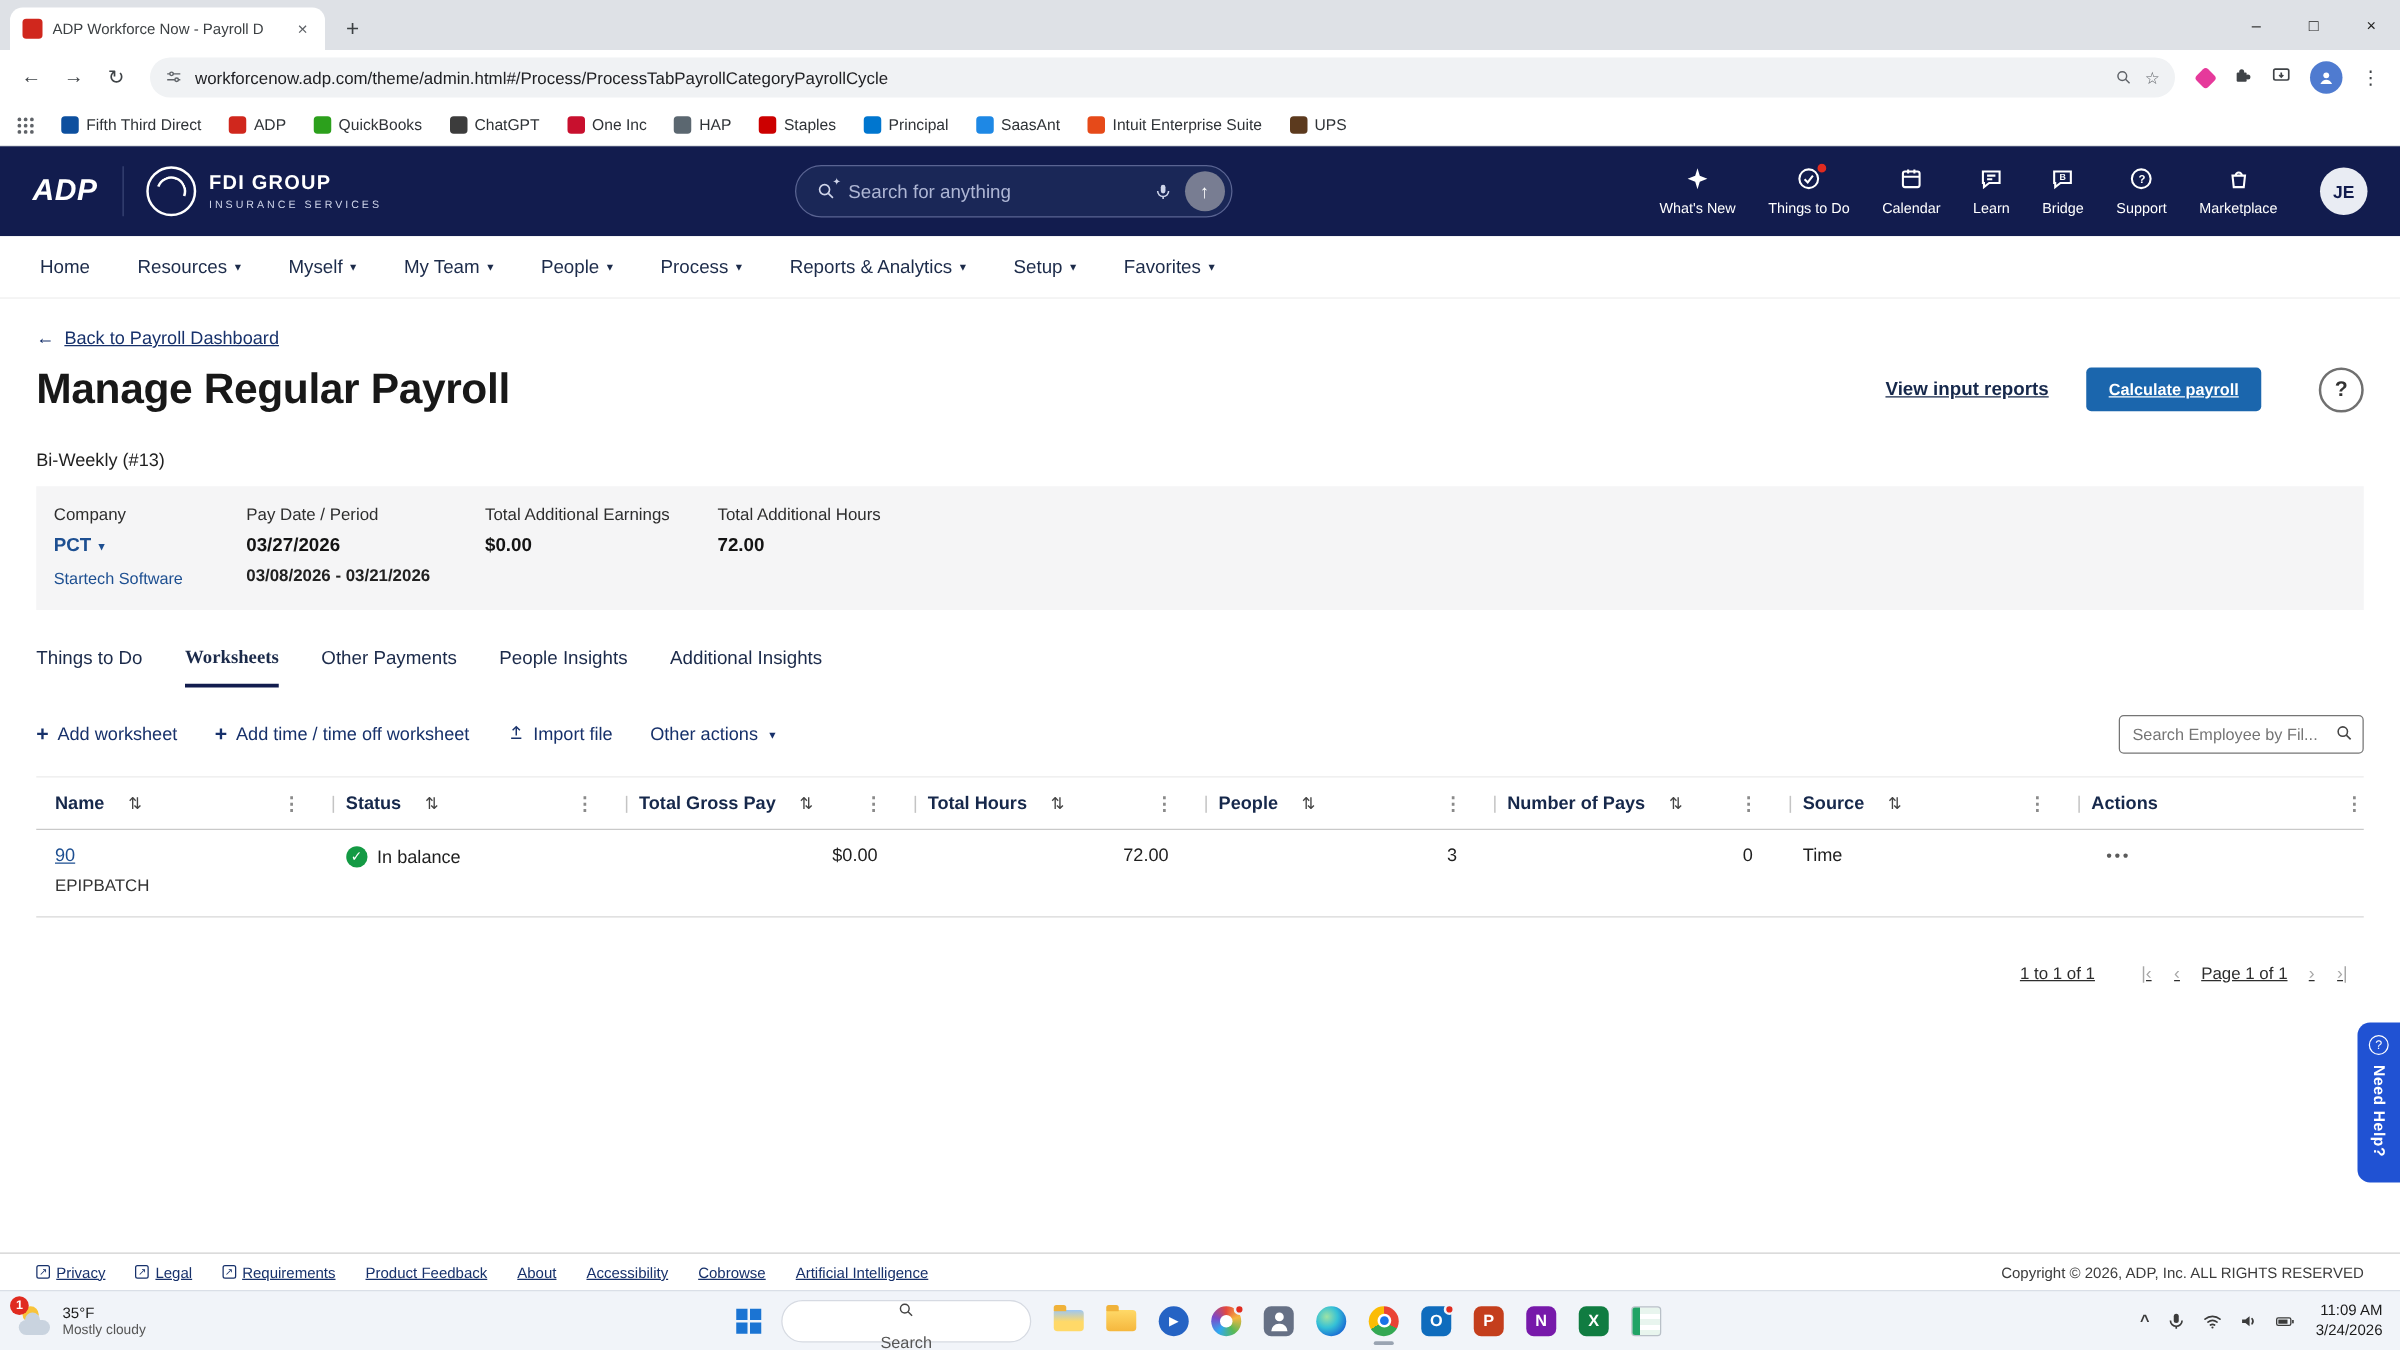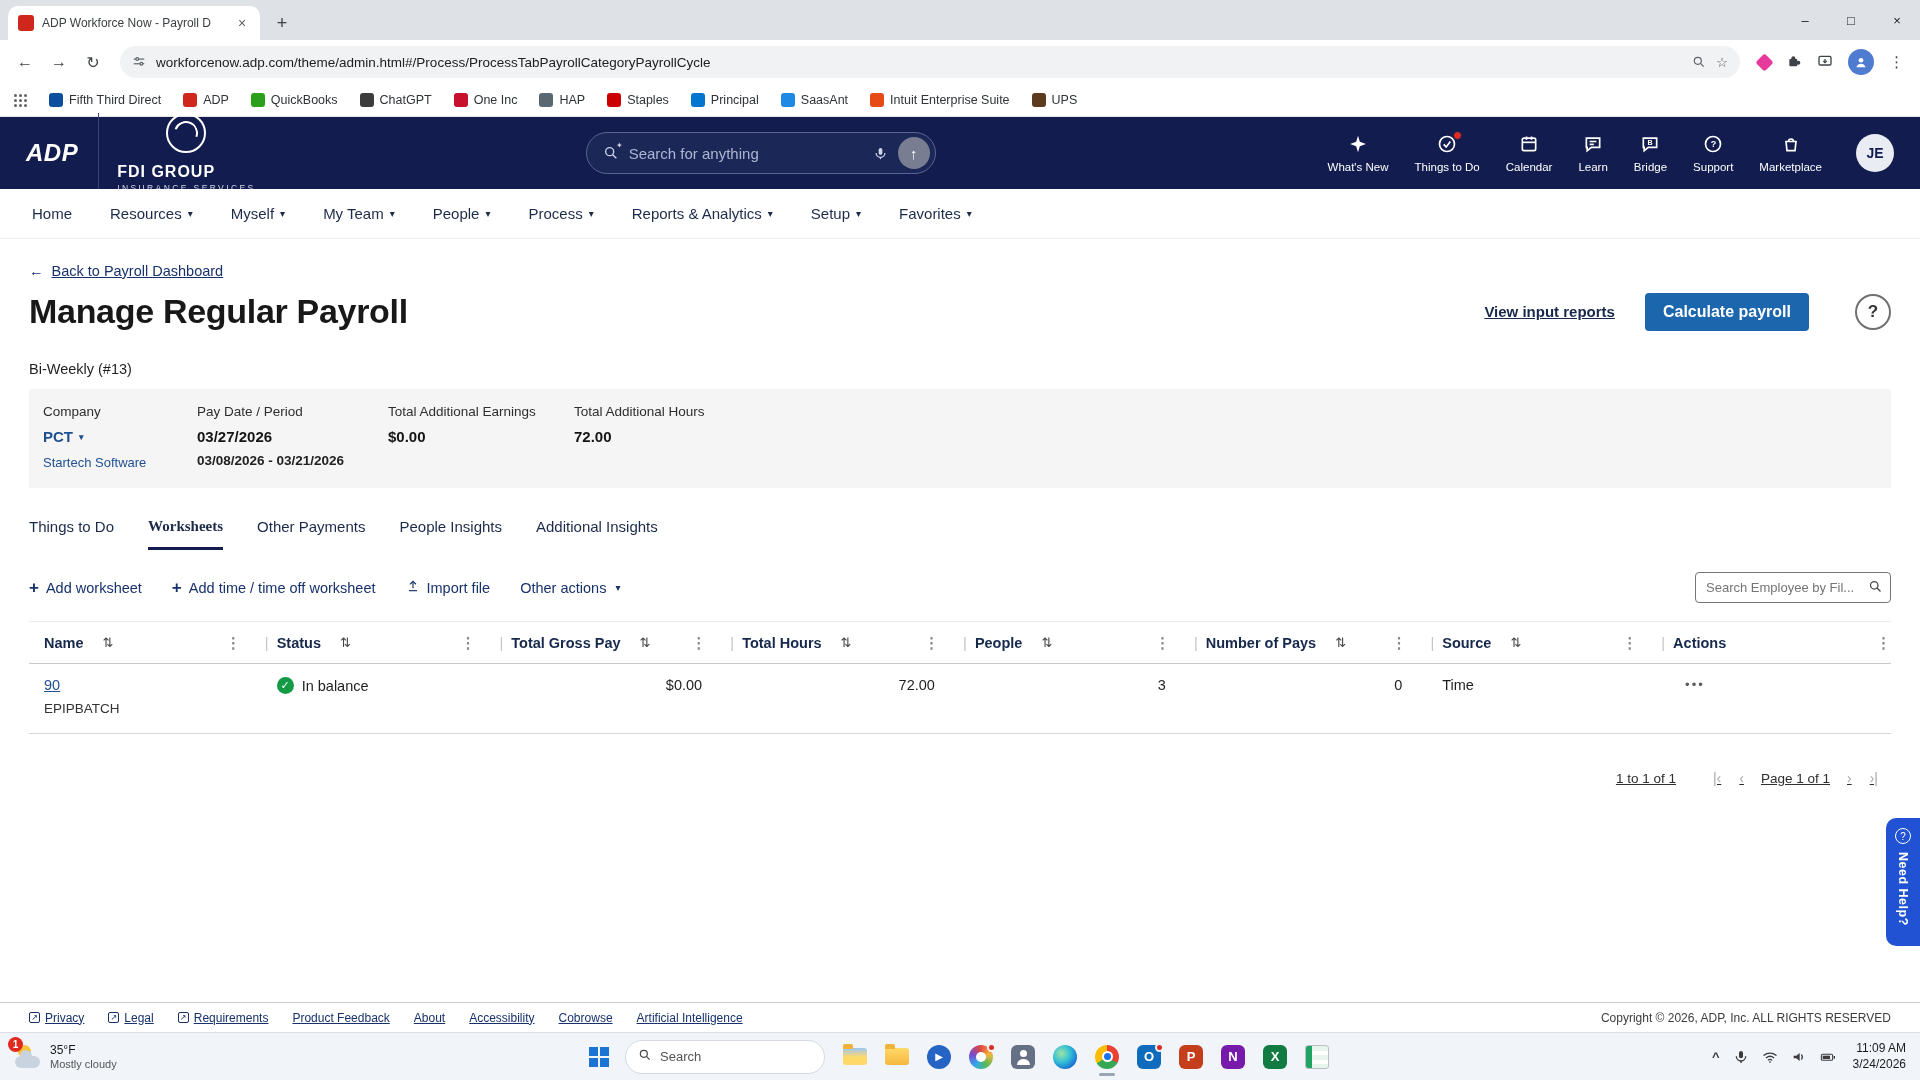--- a/index.html
+++ b/index.html
@@ -28,21 +28,21 @@
 
   .bookmarks { height:33px; background:#fff; border-bottom:1px solid #e4e6e8; display:flex; align-items:center; padding:0 14px; gap:22px; font-size:12.5px; color:#2f3337; flex:0 0 auto; }
   .grid9 { display:grid; grid-template-columns:repeat(3,3px); grid-template-rows:repeat(3,3px); gap:2px; }
   .grid9 i { background:#5f6368; border-radius:50%; }
   .bm { display:flex; align-items:center; gap:6px; cursor:pointer; white-space:nowrap; }
   .bm-ic { width:14px; height:14px; border-radius:3px; }
 
   
   .adp-header { height:72px; background:#121c4e; display:flex; align-items:center; padding:0 26px; flex:0 0 auto; }
   .adp-logo { color:#fff; font-size:24px; font-weight:800; font-style:italic; letter-spacing:.5px; }
-  .fdi { display:flex; align-items:center; gap:10px; margin-left:20px; padding-left:18px; border-left:1px solid #3a4576;flex-direction:column; }
+  .fdi { display:flex; align-items:center; gap:10px; margin-left:20px; padding-left:18px; border-left:1px solid #3a4576; }
   .fdi-emblem { width:40px; height:40px; border-radius:50%; border:2.5px solid #fff; position:relative; flex:0 0 40px; }
   .fdi-emblem::after { content:""; position:absolute; inset:6px; border-radius:50%; border:2px solid #fff; border-left-color:transparent; border-bottom-color:transparent; transform:rotate(-25deg); }
   .fdi-name { color:#fff; font-weight:700; font-size:16px; letter-spacing:1px; }
   .fdi-sub { color:#cfd5ea; font-size:8.5px; letter-spacing:2.4px; margin-top:2px; }
 
   .hdr-search { margin-left:330px; width:350px; height:42px; border:1px solid #5a6492; border-radius:21px; background:#1a2757; display:flex; align-items:center; padding:0 5px 0 16px; gap:10px; }
   .hdr-search .ph { color:#aeb6d4; font-size:15px; flex:1; }
   .hs-ic { color:#cfd5ea; display:flex; position:relative; }
   .hs-spark { position:absolute; top:-4px; right:-4px; font-size:8px; color:#cfd5ea; }
   .sendbtn { width:32px; height:32px; border-radius:50%; background:#787d92; color:#fff; display:flex; align-items:center; justify-content:center; font-size:15px; cursor:pointer; }
@@ -62,21 +62,21 @@
   .page-wrap { flex:1; display:flex; flex-direction:column; background:#fff; min-height:0; }
   .main { flex:1; padding:0 29px; min-height:0; }
 
   .back { margin-top:24px; display:inline-flex; gap:8px; align-items:center; color:#17316b; font-size:14.5px; cursor:pointer; }
   .back .txt { text-decoration:underline; }
 
   .title-row { display:flex; align-items:center; margin-top:12px; }
   h1 { font-size:34px; font-weight:700; color:#181818; letter-spacing:-0.3px; }
   .title-actions { margin-left:auto; display:flex; align-items:center; gap:30px; }
   .view-reports { font-size:15px; font-weight:700; color:#16284b; text-decoration:underline; cursor:pointer; }
-  .calc-btn { color:#fff; font-weight:700; font-size:16px; padding:10px 18px; border-radius:4px; border:none; font-family:inherit; cursor:pointer; }
+  .calc-btn { color:#fff; font-weight:700; font-size:13px; padding:10px 18px; border-radius:4px; border:none; font-family:inherit; cursor:pointer;text-decoration:underline; }
   .help-btn { width:36px; height:36px; border-radius:50%; border:2px solid #707070; color:#333; font-weight:700; font-size:17px; display:flex; align-items:center; justify-content:center; margin-left:16px; background:#fff; cursor:pointer; }
 
   .freq { margin-top:30px; font-size:14.5px; color:#1f1f1f; }
 
   .summary { margin-top:12px; background:#f5f5f6; display:flex; padding:15px 0 18px; }
   .sum-col { padding-left:14px; }
   .sc1 { width:154px; } .sc2 { width:191px; } .sc3 { width:186px; }
   .sum-label { font-size:13.5px; color:#2e2e2e; }
   .sum-value { margin-top:9px; font-weight:700; font-size:15px; color:#141414; }
   .pct { color:#1d4f91; display:inline-flex; gap:6px; align-items:center; cursor:pointer; }
@@ -141,21 +141,21 @@
   .sun { position:absolute; top:2px; left:4px; width:13px; height:13px; border-radius:50%; background:#f8c33a; }
   .cloud { position:absolute; bottom:3px; left:1px; width:25px; height:12px; border-radius:7px; background:#c9d3df; }
   .cloud::before { content:""; position:absolute; top:-6px; left:5px; width:12px; height:12px; border-radius:50%; background:#c9d3df; }
   .wbadge { position:absolute; top:-6px; left:-6px; width:15px; height:15px; border-radius:50%; color:#fff; font-size:10px; display:flex; align-items:center; justify-content:center; font-weight:700; z-index:2; }
   .wtext .t1 { font-size:12px; color:#1b1b1b; }
   .wtext .t2 { font-size:11px; color:#555; margin-top:1px; }
 
   .tb-center { position:absolute; left:50%; top:0; bottom:0; transform:translateX(-50%); display:flex; align-items:center; gap:16px; }
   .win-logo { display:grid; grid-template-columns:9px 9px; grid-template-rows:9px 9px; gap:2px; cursor:pointer; }
   .win-logo i { background:#1b74d3; }
-  .tb-search { width:200px; height:34px; background:#fff; border:1px solid #d6dae2; border-radius:17px; display:flex; align-items:center; gap:8px; padding:0 12px; color:#555; font-size:13px; cursor:pointer; }
+  .tb-search { width:200px; height:34px; background:#fff; border:1px solid #d6dae2; border-radius:17px; display:flex; align-items:center; gap:8px; padding:0 12px; color:#555; font-size:13px; cursor:pointer;flex-direction:column; }
   .apps { display:flex; align-items:center; gap:14px; }
   .app { width:28px; height:28px; display:flex; align-items:center; justify-content:center; position:relative; cursor:pointer; }
   .app.active::after { content:""; position:absolute; bottom:-5px; left:50%; transform:translateX(-50%); width:16px; height:3px; border-radius:2px; background:#9aa4b2; }
   .ndot { position:absolute; top:0; right:-1px; width:9px; height:9px; border-radius:50%; background:#e02b20; border:2px solid #f1f4f9; }
 
   .folder { width:24px; height:17px; background:linear-gradient(#ffd968,#f5b73d); border-radius:2px 3px 3px 3px; position:relative; display:block; }
   .folder::before { content:""; position:absolute; top:-4px; left:0; width:10px; height:5px; background:#f0b23a; border-radius:2px 2px 0 0; }
   .folder.fe { background:linear-gradient(#9cc7f5,#ffd968 55%); }
   .circle-ic { width:24px; height:24px; border-radius:50%; display:flex; align-items:center; justify-content:center; }
   .media { background:#2563c4; color:#fff; }

